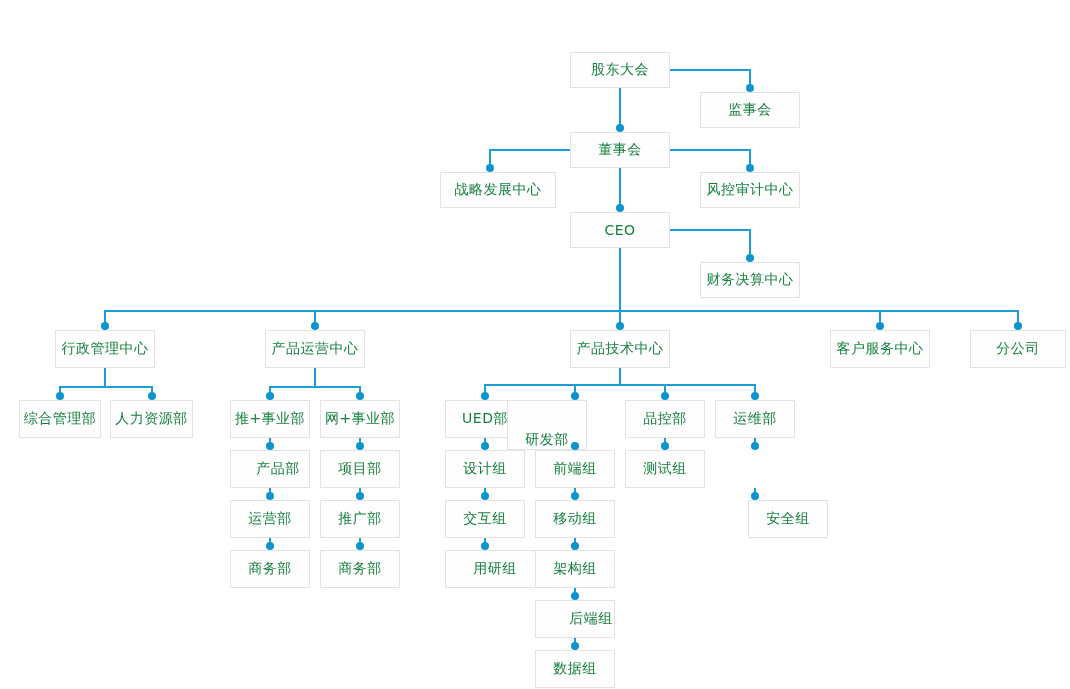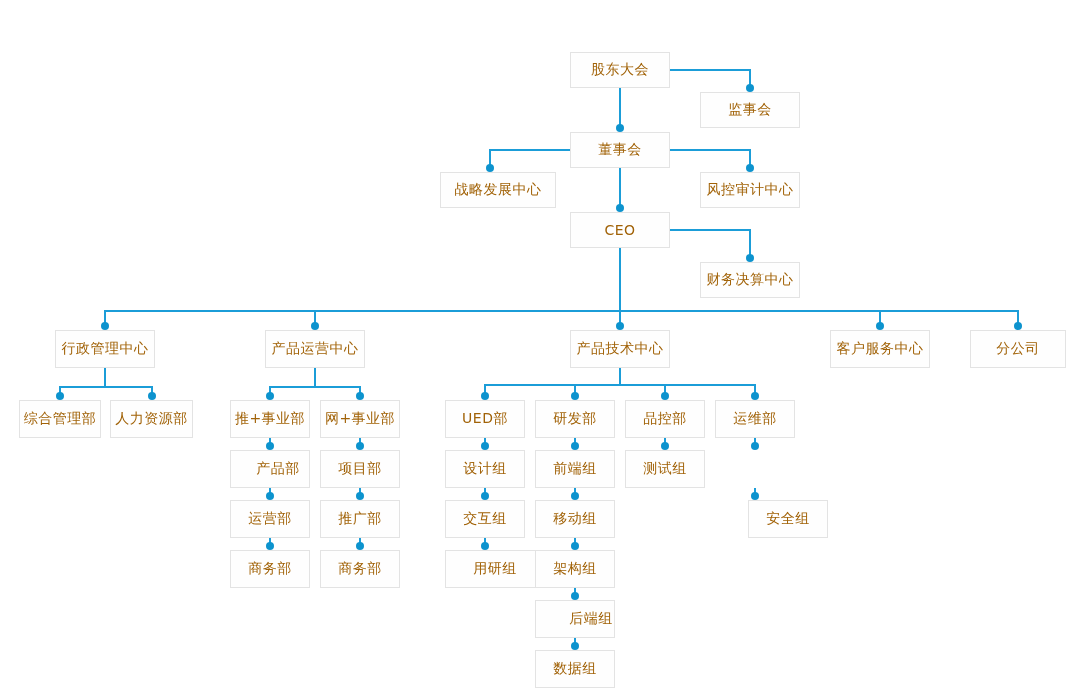--- a/index.html
+++ b/index.html
@@ -21,21 +21,21 @@
     box-sizing: border-box;
     background: #fefefe;
     border: 1px solid #e3e3e3;
     display: flex;
     align-items: center;
     justify-content: center;
     z-index: 2;
   }
   .node span {
     font-size: 14px;
-    color: #a16207;
+    color: #15803d;
     letter-spacing: 0.5px;
     white-space: nowrap;
   }
   .cline {
     position: absolute;
     background: #1b9dd8;
     z-index: 1;
   }
   .cdot {
     position: absolute;
@@ -112,21 +112,21 @@
     </div>
     <div class="node" style="left: 230px; top: 550px; width: 80px; height: 38px;">
       <span>商务部</span>
     </div>
     <div class="node" style="left: 320px; top: 550px; width: 80px; height: 38px;">
       <span>商务部</span>
     </div>
     <div class="node" style="left: 445px; top: 400px; width: 80px; height: 38px;">
       <span>UED部</span>
     </div>
-    <div class="node" style="left: 535px; top: 400px; width: 80px; height: 38px;">
+    <div class="node" style="left: 507px; top: 400px; width: 80px; height: 50px; align-items: flex-end;">
       <span>研发部</span>
     </div>
     <div class="node" style="left: 625px; top: 400px; width: 80px; height: 38px;">
       <span>品控部</span>
     </div>
     <div class="node" style="left: 715px; top: 400px; width: 80px; height: 38px;">
       <span>运维部</span>
     </div>
     <div class="node" style="left: 445px; top: 450px; width: 80px; height: 38px;">
       <span>设计组</span>

